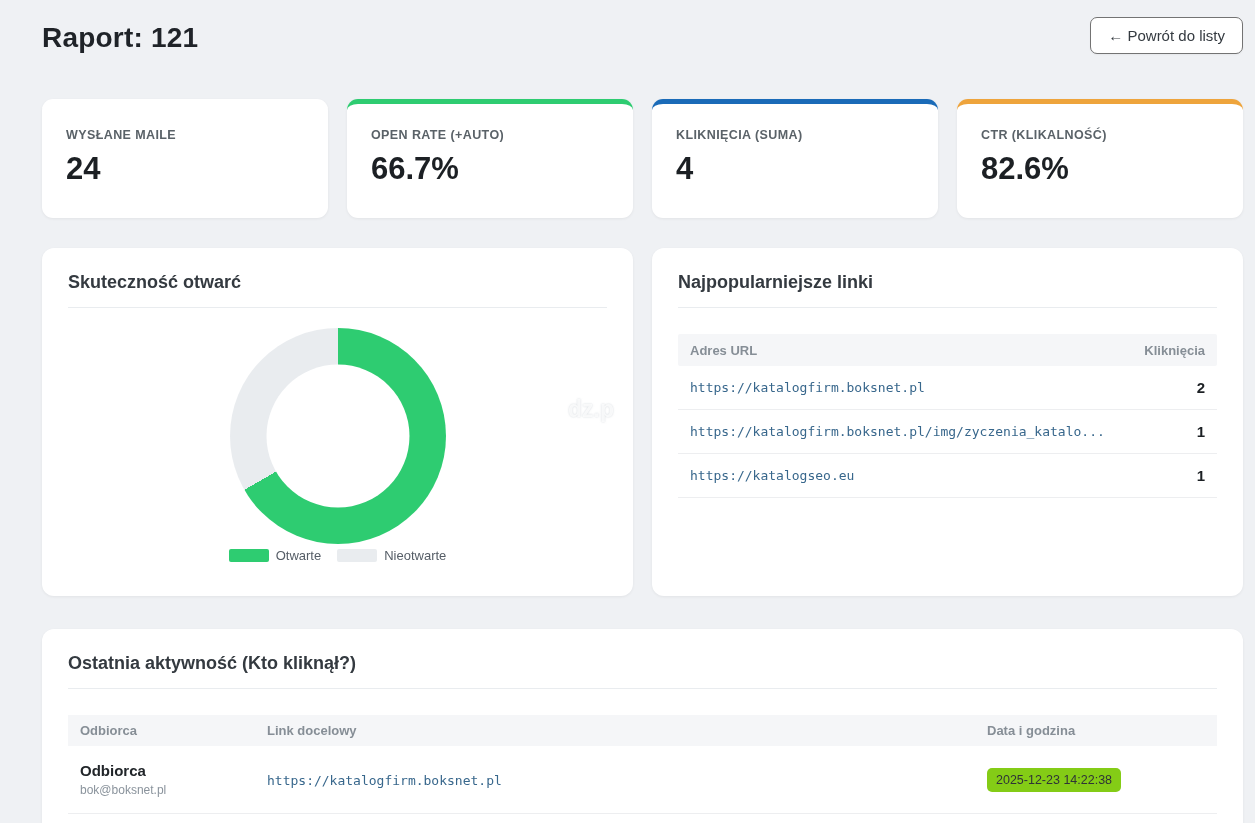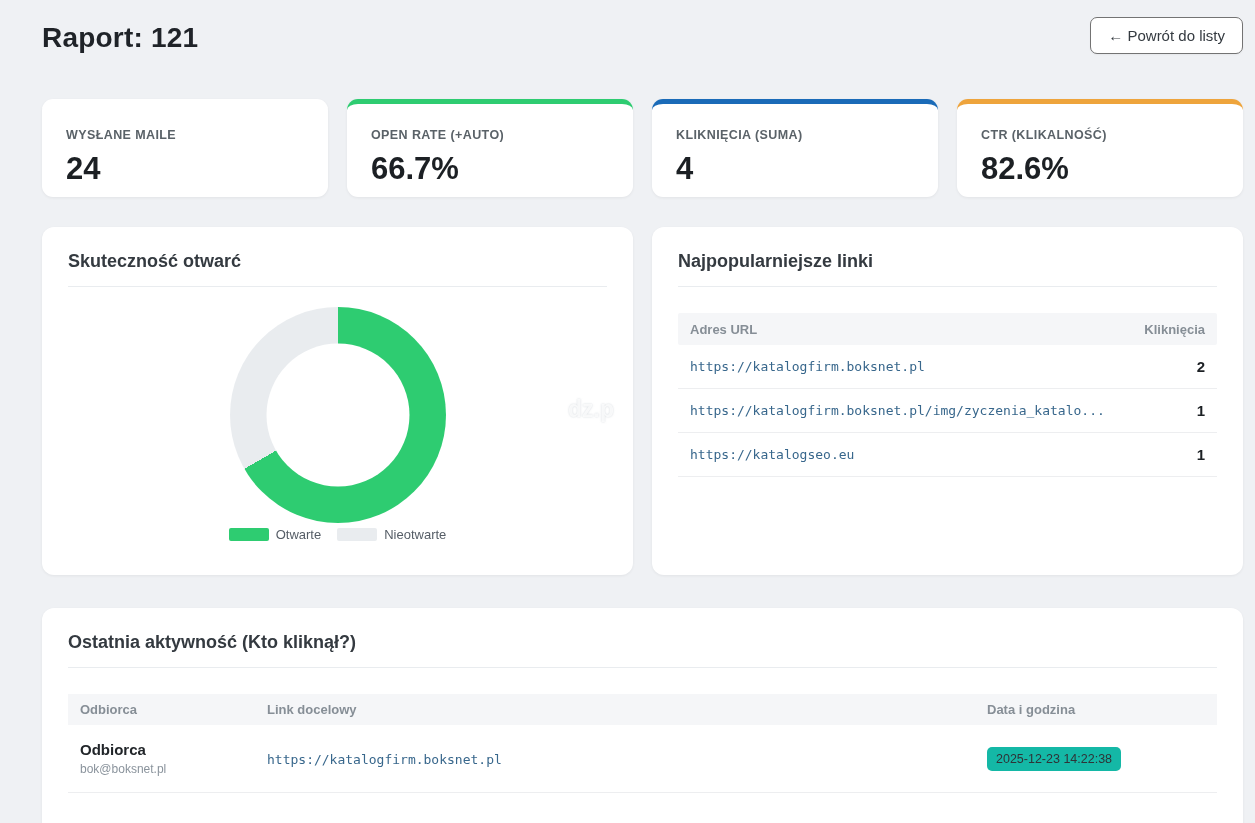--- a/index.html
+++ b/index.html
@@ -18,21 +18,21 @@
   .back-btn {
     background:#fff; border:1px solid #737373; border-radius:7px;
     padding:9px 17px; font-size:15px; color:#343a40; cursor:pointer;
     font-family:"Liberation Sans", sans-serif;
     box-shadow:0 1px 2px rgba(0,0,0,.04);
   }
 
   
   .stats-grid { margin-top:45px; display:grid; grid-template-columns:repeat(4,1fr); gap:19px; }
   .stat-card {
-    background:#fff; border-radius:11px; height:98px; padding:24px 24px;
+    background:#fff; border-radius:11px; height:119px; padding:24px 24px;
     box-shadow:0 1px 3px rgba(0,0,0,.06);
     border-top:5px solid #fff;
   }
   .stat-label { font-size:12.5px; font-weight:700; color:#5a6268; text-transform:uppercase; letter-spacing:.4px; }
   .stat-value { margin-top:9px; font-size:31px; font-weight:800; color:#1c2024; }
 
   
   .two-col { margin-top:30px; display:grid; grid-template-columns:1fr 1fr; gap:19px; }
   .card {
     background:#fff; border-radius:12px; box-shadow:0 1px 3px rgba(0,0,0,.06);
@@ -64,21 +64,21 @@
   .clicks { font-size:15px; font-weight:800; color:#1c2024; }
 
   
   .activity-card { margin-top:33px; height:280px; }
   .a-thead { background:#f5f6f8; display:grid; grid-template-columns:187px 720px 1fr;
     height:31px; align-items:center; padding:0 12px; margin-top:26px; }
   .a-trow { display:grid; grid-template-columns:187px 720px 1fr; align-items:center;
     padding:16px 12px; border-bottom:1px solid #edeef0; }
   .recipient-name { font-size:15px; font-weight:700; color:#212529; }
   .recipient-email { font-size:12px; color:#8a939c; margin-top:4px; }
-  .badge-datetime { display:inline-block; background:#14b8a6; color:#2f3337;
+  .badge-datetime { display:inline-block; background:#84cc16; color:#2f3337;
     font-size:12.5px; padding:5px 9px; border-radius:5px; }
 
   
   .watermark { position:absolute; left:568px; top:396px; font-size:23px; font-weight:700;
     color:rgba(255,255,255,.8); text-shadow:0 0 2px rgba(180,188,196,.6);
     pointer-events:none; z-index:5; }
 </style>
 </head>
 <body>
 

